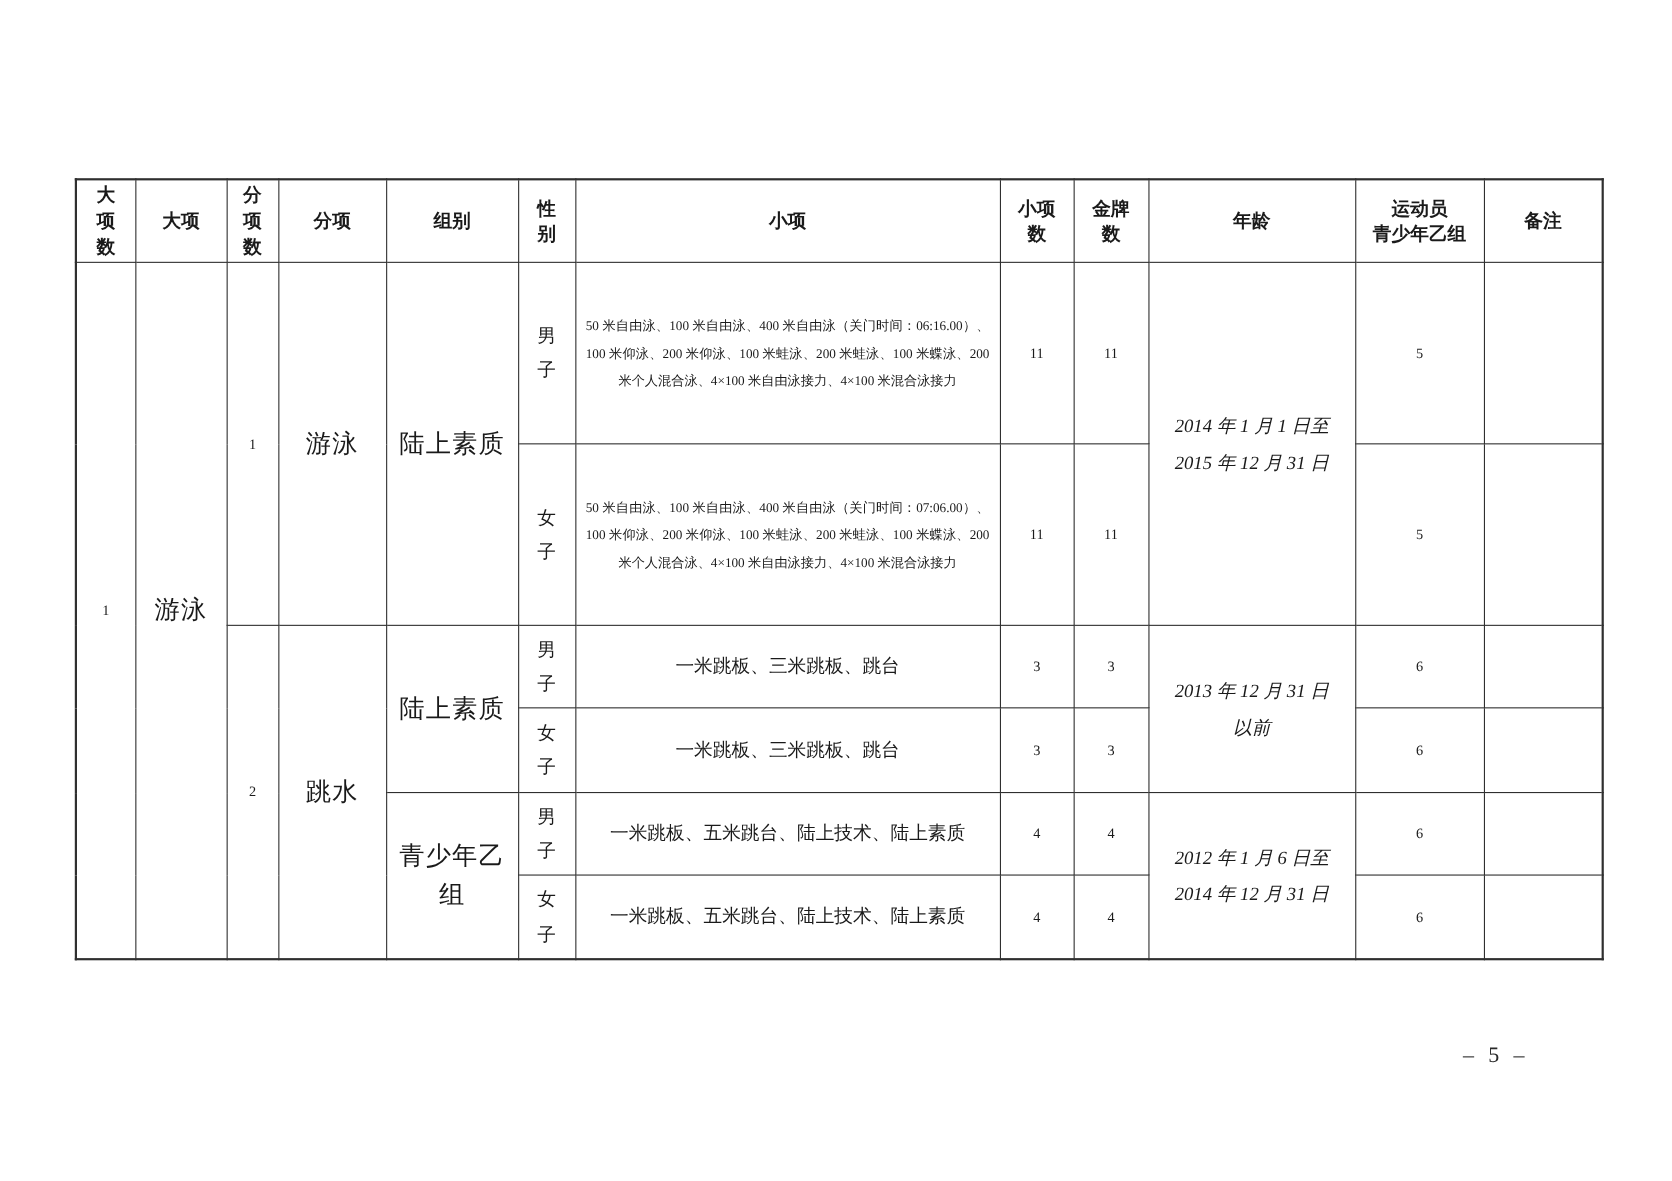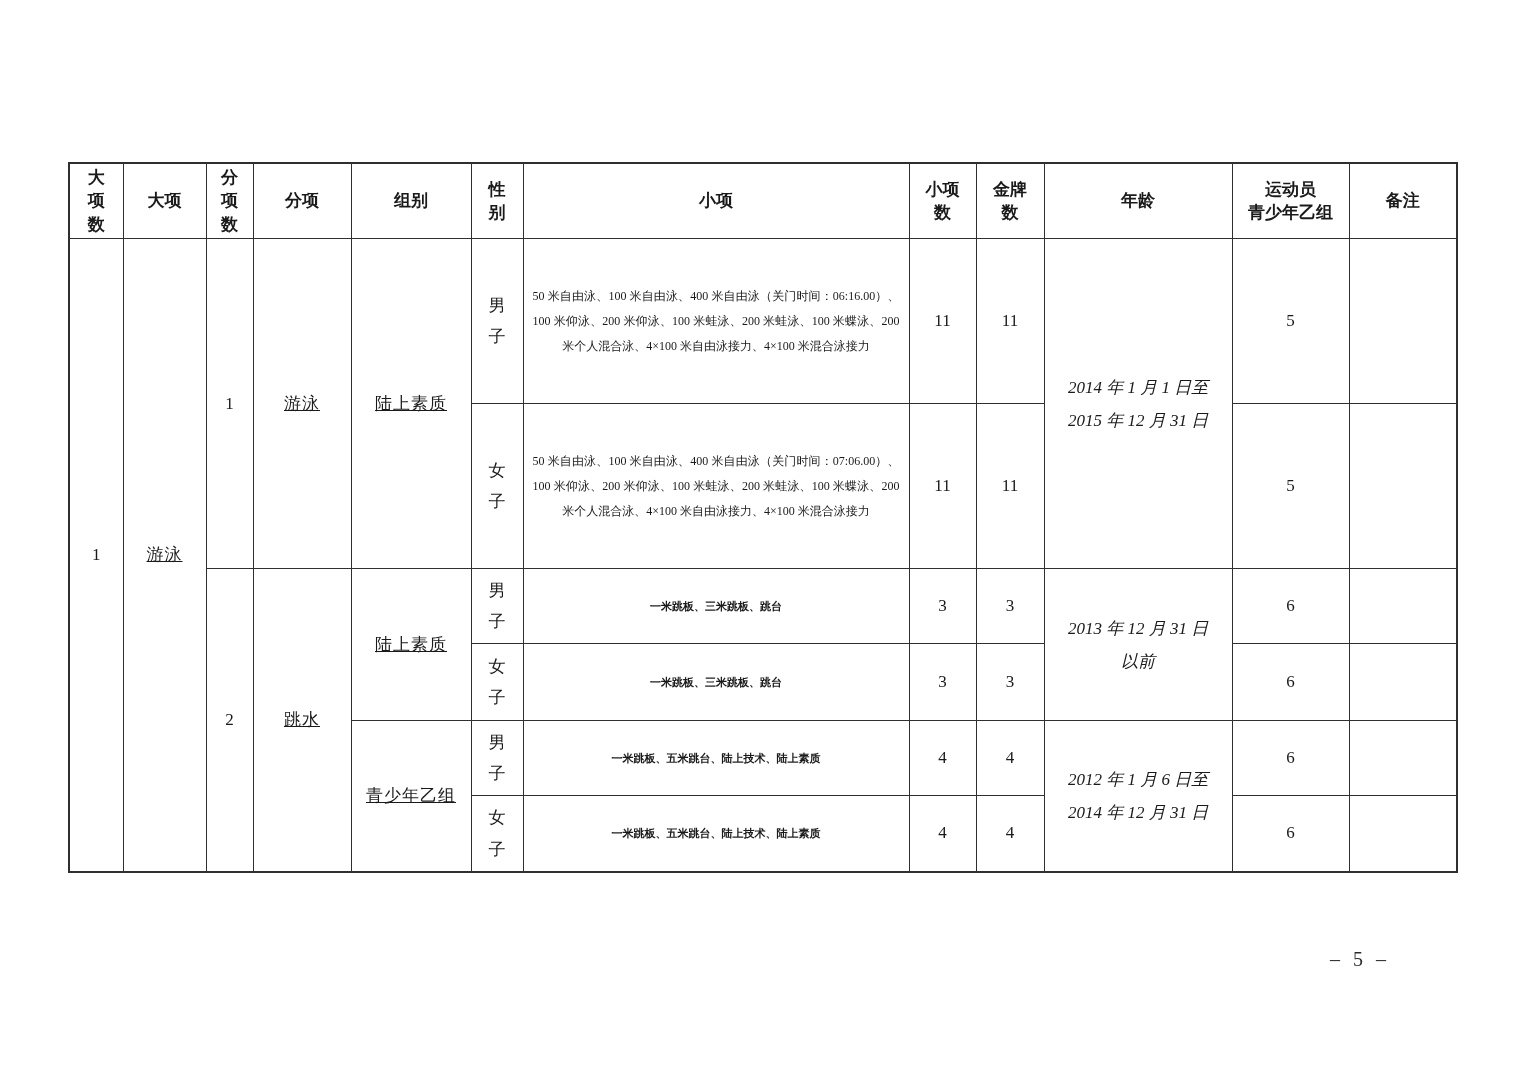--- a/index.html
+++ b/index.html
@@ -37,50 +37,48 @@
     overflow: hidden;
   }
   .events-table th {
     font-family: "Liberation Sans", sans-serif;
     font-weight: bold;
     font-size: 17px;
     line-height: 1.38;
     padding: 2px 2px;
   }
   .events-table td.num-cell {
-    font-size: 17px;
+    font-size: 13px;
   }
   .events-table td.gender-cell {
     font-size: 17px;
     line-height: 1.85;
     padding: 0;
   }
   .events-table td.events-long {
     font-size: 12px;
     line-height: 2.05;
     text-align: justify;
     text-align-last: center;
     padding: 4px 9px;
   }
   .events-table td.events-short {
-    font-size: 11px;
+    font-size: 17px;
     padding: 2px 8px;
-    font-weight: bold;
   }
   .events-table td.age-cell {
     font-size: 17px;
     line-height: 1.95;
     padding: 2px 6px;
     font-style: italic;
   }
   .events-table td.group-cell,
   .events-table td.sub-cell {
-    font-size: 17px;
+    font-size: 23px;
     letter-spacing: 1px;
-    text-decoration: underline;
   }
   .page-number {
     position: absolute;
     left: 1312px;
     top: 948px;
     width: 96px;
     text-align: center;
     font-family: "Liberation Serif", serif;
     font-size: 20px;
     color: #2a2a2a;

